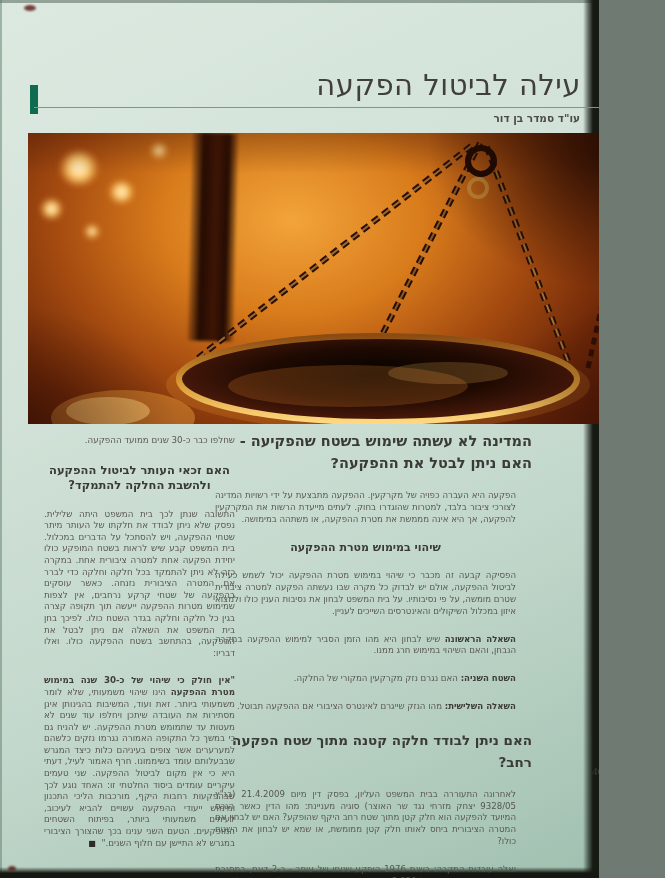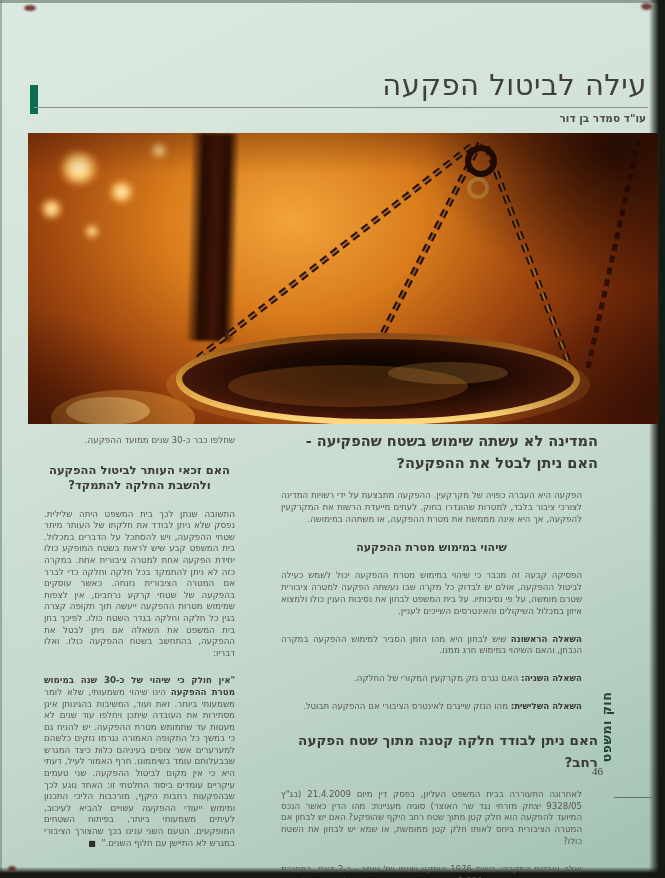--- a/index.html
+++ b/index.html
@@ -1,17 +1,17 @@
 <!DOCTYPE html>
 <html lang="he"><head>
 <meta charset="utf-8">
 <style>
   html,body{margin:0;padding:0;background:#6e7a72;}
   .page{
-    position:relative;width:665px;height:878px;overflow:hidden;margin:0;
+    position:relative;width:599px;height:878px;overflow:hidden;margin:0;
     background:linear-gradient(155deg,#dce9e0 0%,#d2e2d8 35%,#c3d8cc 65%,#adc9ba 88%,#a0c0b0 100%);
     font-family:"DejaVu Sans","Liberation Sans",sans-serif;
   }
   
   .edge-right{position:absolute;top:0;right:0;width:16px;height:100%;
     background:linear-gradient(90deg,rgba(25,30,24,0) 0%,rgba(25,30,24,.55) 30%,#161a13 62%);}
   .edge-bottom{position:absolute;bottom:0;left:0;width:100%;height:11px;
     background:linear-gradient(0deg,#141810 45%,rgba(20,24,16,0) 100%);}
   .edge-top{position:absolute;top:0;left:0;width:100%;height:3px;background:rgba(58,78,64,.45);}
   .edge-left{position:absolute;top:0;left:0;width:2px;height:100%;background:rgba(95,125,105,.5);}
@@ -138,21 +138,21 @@
 
   <section class="col col-first">
     <h2 class="main-heading">
       <span class="mh-line">המדינה לא עשתה שימוש בשטח שהפקיעה -</span>
       <span class="mh-line">האם ניתן לבטל את ההפקעה?</span>
     </h2>
     <p>הפקעה היא העברה כפויה של מקרקעין. ההפקעה מתבצעת על ידי רשויות המדינה לצורכי ציבור בלבד, למטרות שהוגדרו בחוק. לעתים מייעדת הרשות את המקרקעין להפקעה, אך היא אינה מממשת את מטרת ההפקעה, או משתהה במימושה.</p>
     <h3 class="subhead">שיהוי במימוש מטרת ההפקעה</h3>
     <p>הפסיקה קבעה זה מכבר כי שיהוי במימוש מטרת ההפקעה יכול לשמש כעילה לביטול ההפקעה, אולם יש לבדוק כל מקרה שבו נעשתה הפקעה למטרה ציבורית שטרם מומשה, על פי נסיבותיו. על בית המשפט לבחון את נסיבות הענין כולו ולמצוא איזון במכלול השיקולים והאינטרסים השייכים לעניין.</p>
     <p><span class="q-label">השאלה הראשונה</span><span> שיש לבחון היא מהו הזמן הסביר למימוש ההפקעה במקרה הנבחן, והאם השיהוי במימוש חרג ממנו.</span></p>
-    <p><span class="q-label">השאלה השניה:</span><span> האם נגרם נזק מקרקעין המקורי של החלקה.</span></p>
+    <p><span class="q-label">השטח השניה:</span><span> האם נגרם נזק מקרקעין המקורי של החלקה.</span></p>
     <p><span class="q-label">השאלה השלישית:</span><span> מהו הנזק שייגרם לאינטרס הציבורי אם ההפקעה תבוטל.</span></p>
     <h3 class="subhead-big">האם ניתן לבודד חלקה קטנה מתוך שטח הפקעה רחב?</h3>
     <p>לאחרונה התעוררה בבית המשפט העליון, בפסק דין מיום 21.4.2009 (בג"ץ 9328/05 יצחק מזרחי נגד שר האוצר) סוגיה מעניינת: מהו הדין כאשר הנכס המיועד להפקעה הוא חלק קטן מתוך שטח רחב היקף שהופקע? האם יש לבחון אם המטרה הציבורית ביחס לאותו חלק קטן ממומשת, או שמא יש לבחון את השטח כולו?</p>
     <p>ואלה עובדות המקרה: בשנת 1976 הופקע שטחו של עותר - כ-2 דונם, במסגרת הפקעת חטיבת קרקע של 5,820 דונם. חטיבת הקרקע נועדה להרחבה של העיר צפת, הגדלת אוכלוסייתה. לדברי העותר, לא נעשה שימוש בחלקתו וגם לא ייעשה בה שימוש במשך זמן ארוך, שכן, בקרבת החלקה יש מתקן צבאי משובץ אנטנות, וכל עוד הוא לא יסולק, לא תבוצע בניה בחלקה. בנוסף התברר כי מימוש ההפקעה בחטיבת הקרקע נעשה בעצלתיים. אמנם נבנו על חטיבת הקרקע מאות רבות של יחידות דיור, אולם מתוך שטח ההפקעה פותחו עד אז כ-1,100 דונם בלבד, אף על פי</p>
   </section>
 
   <section class="col col-second">
     <p>שחלפו כבר כ-30 שנים ממועד ההפקעה.</p>
     <h3 class="col-heading">האם זכאי העותר לביטול ההפקעה ולהשבת החלקה להתמקד?</h3>
     <p>התשובה שנתן לכך בית המשפט היתה שלילית. נפסק שלא ניתן לבודד את חלקתו של העותר מיתר שטחי ההפקעה, ויש להסתכל על הדברים במכלול. בית המשפט קבע שיש לראות בשטח המופקע כולו יחידת הפקעה אחת למטרה ציבורית אחת. במקרה כזה לא ניתן להתמקד בכל חלקה וחלקה כדי לברר אם המטרה הציבורית נזנחה. כאשר עוסקים בהפקעה של שטחי קרקע נרחבים, אין לצפות שמימוש מטרות ההפקעה ייעשה תוך תקופה קצרה בגין כל חלקה וחלקה בגדר השטח כולו. לפיכך בחן בית המשפט את השאלה אם ניתן לבטל את ההפקעה, בהתחשב בשטח ההפקעה כולו. ואלו דבריו:</p>

